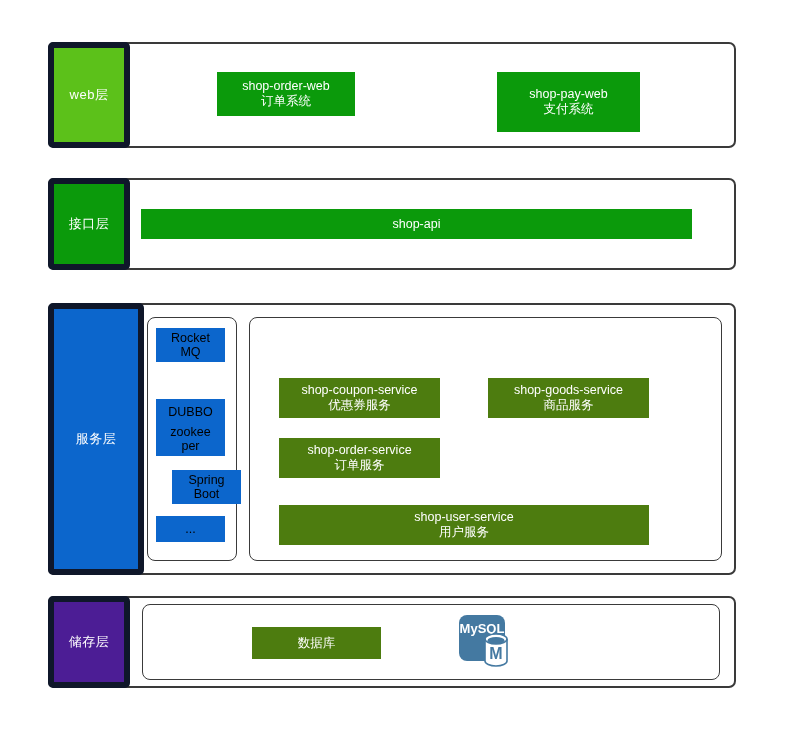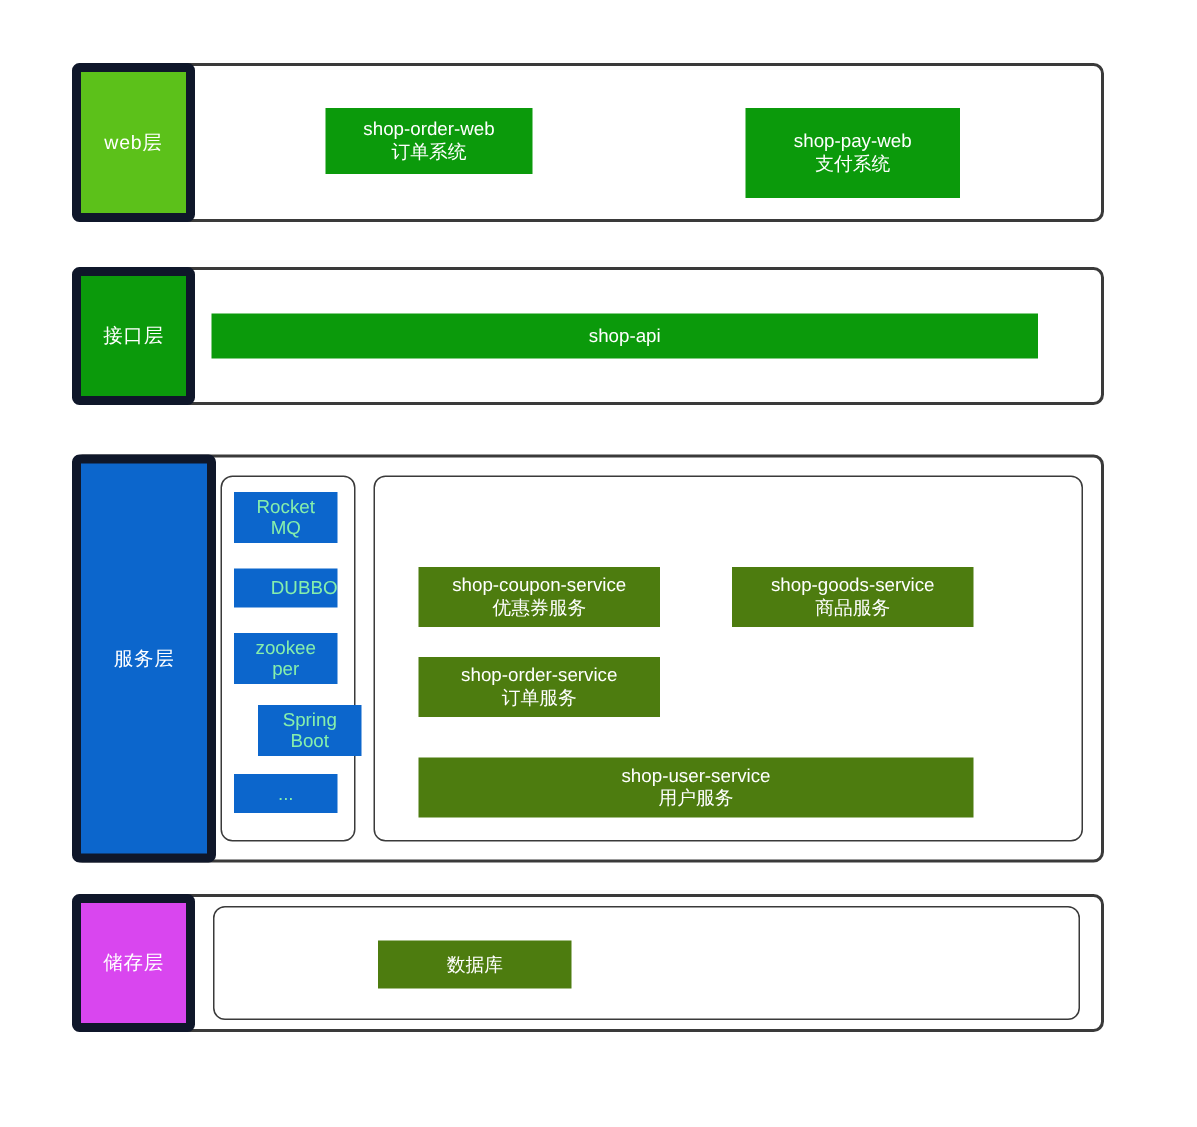--- a/index.html
+++ b/index.html
@@ -37,21 +37,21 @@
   }
   .chip .l1{font-size:12.5px;}
   .chip .l2{font-size:12.5px;}
   .chip.one-line{font-size:12.5px;}
 
   .green-chip{background:#0B9A0B;}
   .blue-chip{background:#4d7c0f;}
 
   
   .tech-chip{
-    position:absolute;box-sizing:border-box;background:#0C66CC;color:#86efac;
+    position:absolute;box-sizing:border-box;background:#0C66CC;color:#000000;
     display:flex;align-items:center;justify-content:center;text-align:center;
     font-size:12.5px;line-height:1.15;z-index:4;
   }
 
   
   .mysql-icon{
     position:absolute;z-index:4;
   }
 </style>
 </head>
@@ -90,21 +90,21 @@
 
   <div class="sub-frame" style="left:147px;top:317px;width:90px;height:244px;"></div>
 
   <div class="tech-chip" style="left:156px;top:328px;width:69px;height:34px;">
     <div>
       <div>Rocket</div>
       <div>MQ</div>
     </div>
   </div>
 
-  <div class="tech-chip" style="left:156px;top:379px;width:69px;height:26px;justify-content:flex-end;">
+  <div class="tech-chip" style="left:156px;top:399px;width:69px;height:26px;">
     <div>
       <div>DUBBO</div>
     </div>
   </div>
 
   <div class="tech-chip" style="left:156px;top:422px;width:69px;height:34px;">
     <div>
       <div>zookee</div>
       <div>per</div>
     </div>
@@ -140,24 +140,37 @@
     <span class="l2">商品服务</span>
   </div>
 
 
   <div class="chip blue-chip" style="left:279px;top:505px;width:370px;height:40px;">
     <span class="l1">shop-user-service</span>
     <span class="l2">用户服务</span>
   </div>
 
   <div class="layer-frame" style="left:48px;top:596px;width:688px;height:92px;"></div>
-  <div class="layer-tab" style="left:48px;top:596px;width:82px;height:92px;background:#d946ef;">
+  <div class="layer-tab" style="left:48px;top:596px;width:82px;height:92px;background:#4c1d95;">
     <span>储存层</span>
   </div>
 
   <div class="sub-frame" style="left:142px;top:604px;width:578px;height:76px;"></div>
 
   <div class="chip blue-chip one-line" style="left:216px;top:627px;width:129px;height:32px;margin-left:36px;">
     <span>数据库</span>
   </div>
 
+  <div class="mysql-icon" style="left:458px;top:614px;width:54px;height:56px;">
+    <svg width="54" height="56" viewBox="0 0 54 56" xmlns="http://www.w3.org/2000/svg">
+      <rect x="1" y="1" width="46" height="46" rx="8" ry="8" fill="#4479A1"></rect>
+      <text x="24" y="19" font-family="Liberation Sans, sans-serif" font-size="13" font-weight="bold" fill="#ffffff" text-anchor="middle">MySQL</text>
+      <g>
+        <path d="M27 25 h22 v22 a11 5 0 0 1 -22 0 z" fill="#ffffff"></path>
+        <ellipse cx="38" cy="25" rx="11" ry="5" fill="#ffffff" stroke="#4479A1" stroke-width="1.6"></ellipse>
+        <path d="M27 25 v22 a11 5 0 0 0 22 0 v-22" fill="none" stroke="#4479A1" stroke-width="1.6"></path>
+        <ellipse cx="38" cy="26.5" rx="8.5" ry="3.4" fill="#4479A1"></ellipse>
+        <text x="38" y="45" font-family="Liberation Sans, sans-serif" font-size="16" font-weight="bold" fill="#4479A1" text-anchor="middle">M</text>
+      </g>
+    </svg>
+  </div>
 
 </div>
 
 </body></html>

